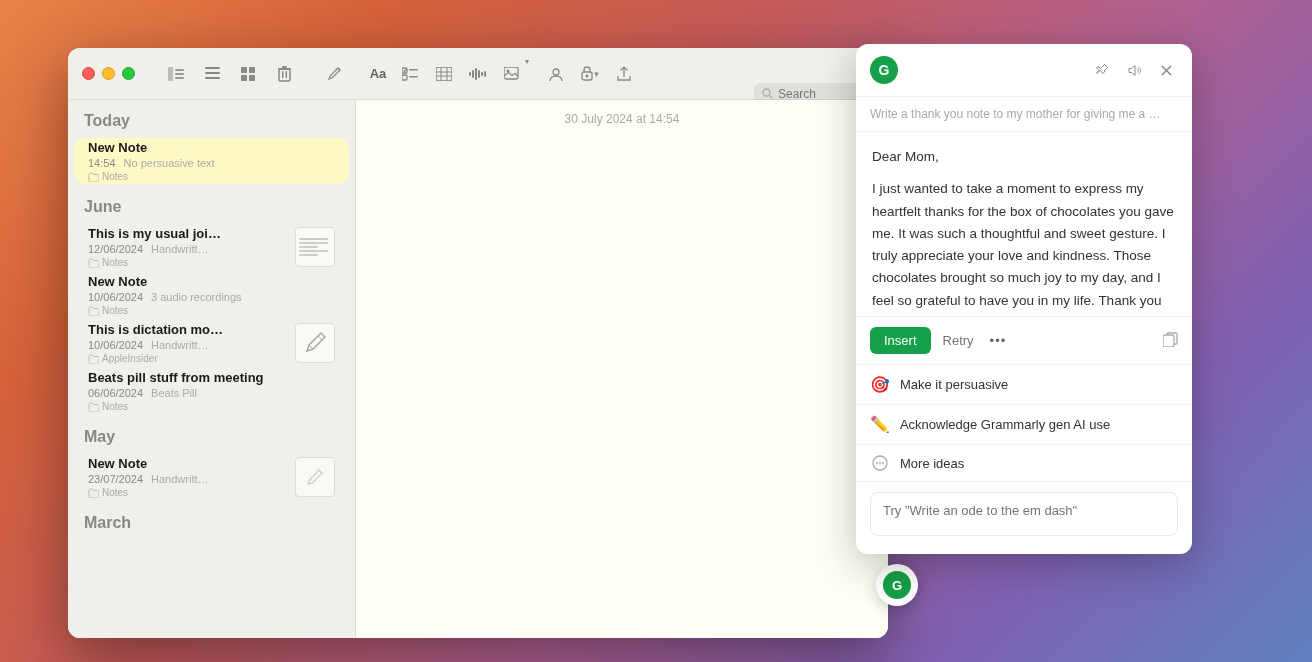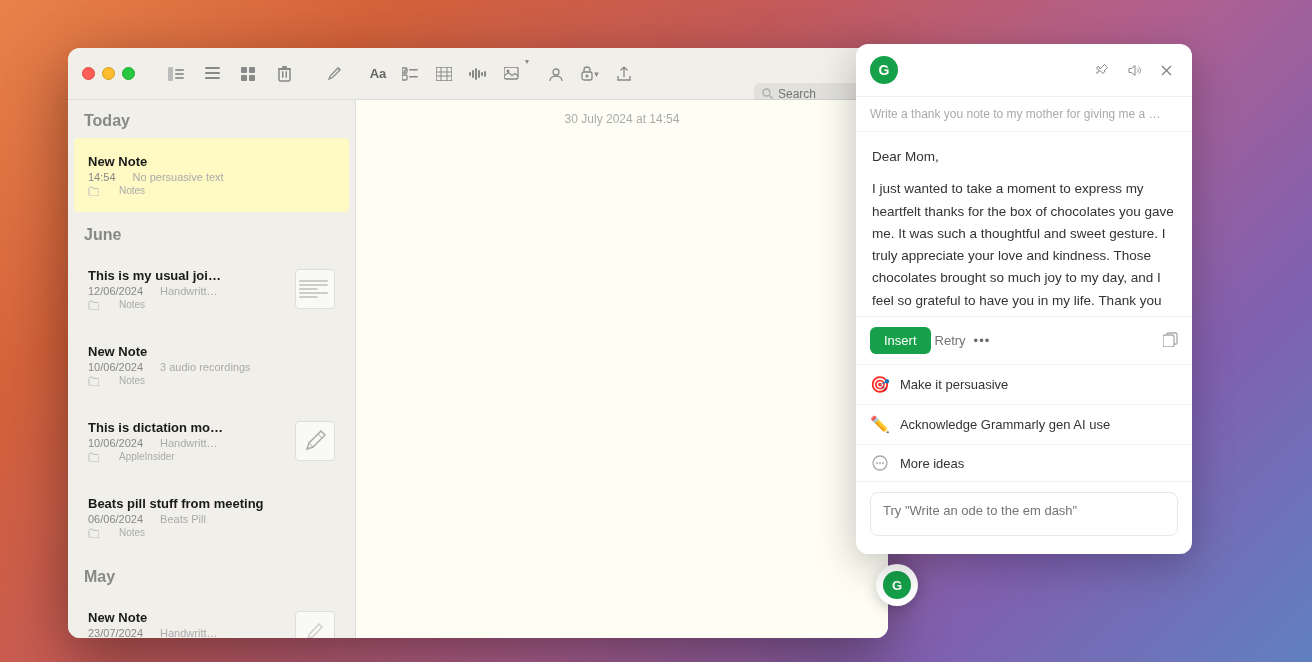--- a/index.html
+++ b/index.html
@@ -116,63 +116,63 @@
     }
 
     .sidebar-section-title {
       font-size: 16px;
       font-weight: 600;
       color: #888;
       padding: 12px 16px 6px;
     }
 
     .note-item {
-      padding: 16px 14px;
-      border-radius: 4px;
+      padding: 2px 14px;
+      border-radius: 12px;
       margin: 2px 6px;
       cursor: pointer;
       position: relative;
     }
     .note-item.selected {
       background: #fff9c4;
     }
 
     .note-title {
       font-size: 13px;
       font-weight: 600;
       color: #1a1a1a;
       white-space: nowrap;
       overflow: hidden;
       text-overflow: ellipsis;
     }
 
     .note-meta {
       display: flex;
       align-items: center;
-      gap: 17px;
+      gap: 8px;
       margin-top: 2px;
     }
 
     .note-date {
       font-size: 11px;
       color: #888;
     }
 
     .note-subtitle {
       font-size: 11px;
       color: #aaa;
       white-space: nowrap;
       overflow: hidden;
       text-overflow: ellipsis;
     }
 
     .note-folder {
       display: flex;
       align-items: center;
-      gap: 20px;
+      gap: 3px;
       font-size: 10px;
       color: #aaa;
       margin-top: 2px;
     }
 
     .note-thumbnail {
       position: absolute;
       right: 14px;
       top: 50%;
       transform: translateY(-50%);
@@ -285,20 +285,21 @@
       padding: 14px 16px;
       font-size: 13.5px;
       color: #333;
       line-height: 1.65;
     }
 
     .grammarly-actions {
       padding: 10px 14px;
       display: flex;
       align-items: center;
+      gap: 8px;
       border-top: 1px solid #f0f0f0;
     }
 
     .btn-insert {
       background: #15a049;
       color: white;
       border: none;
       border-radius: 6px;
       padding: 6px 14px;
       font-size: 13px;

